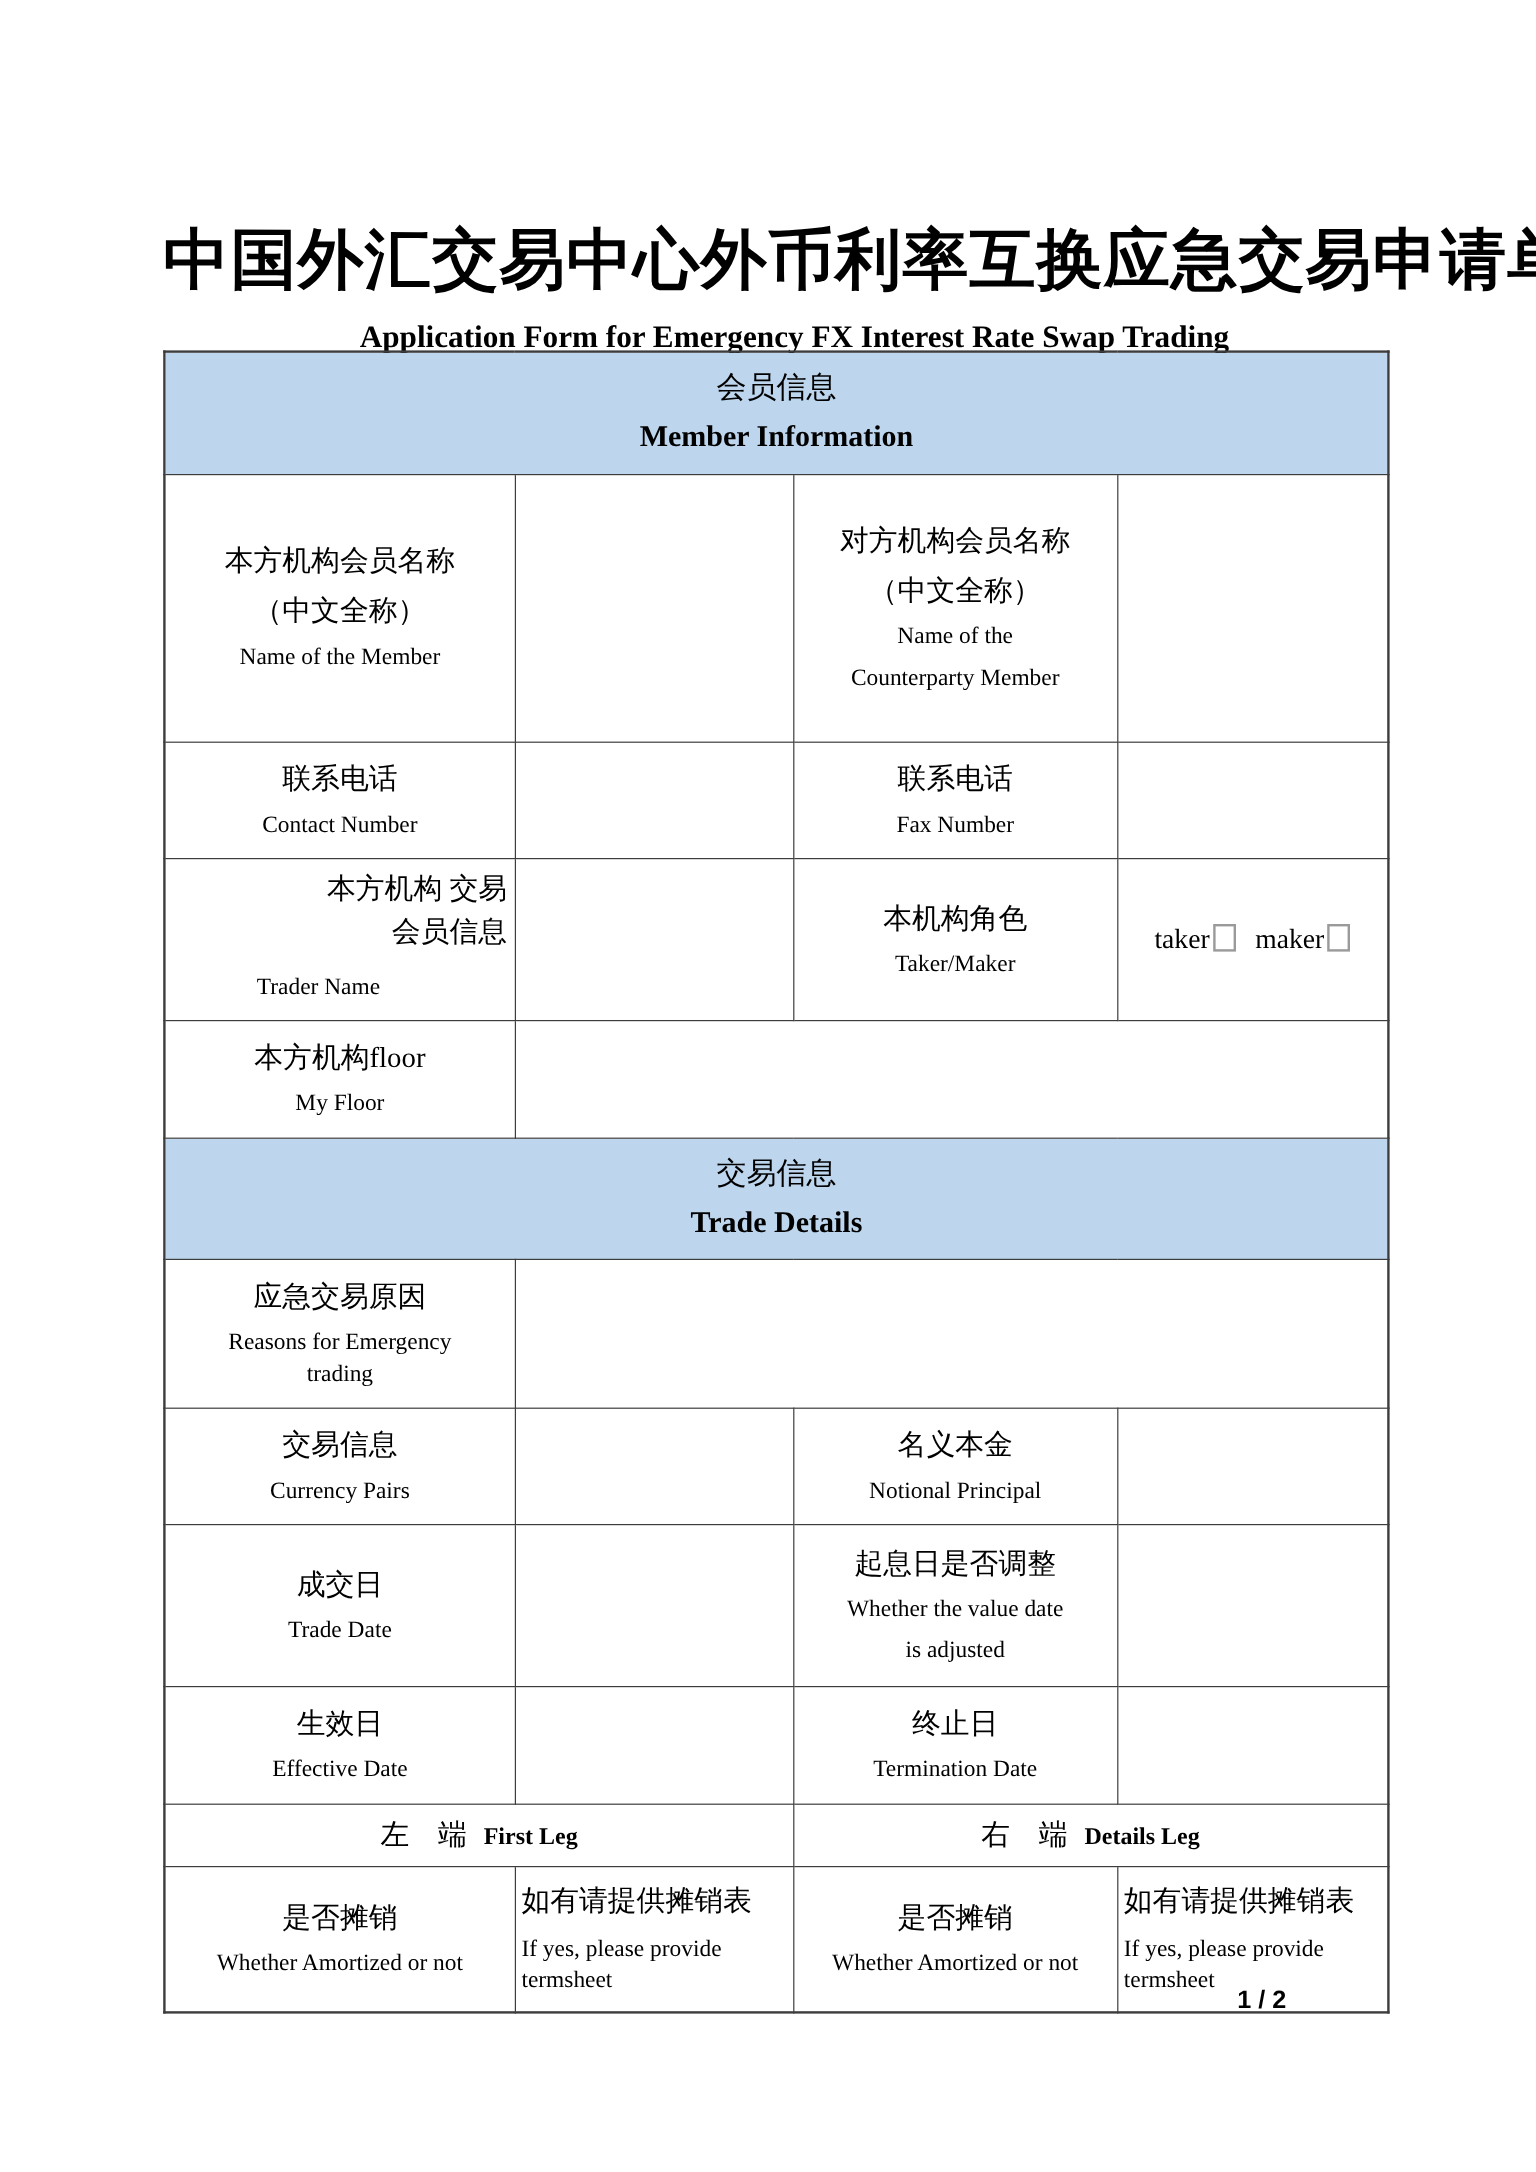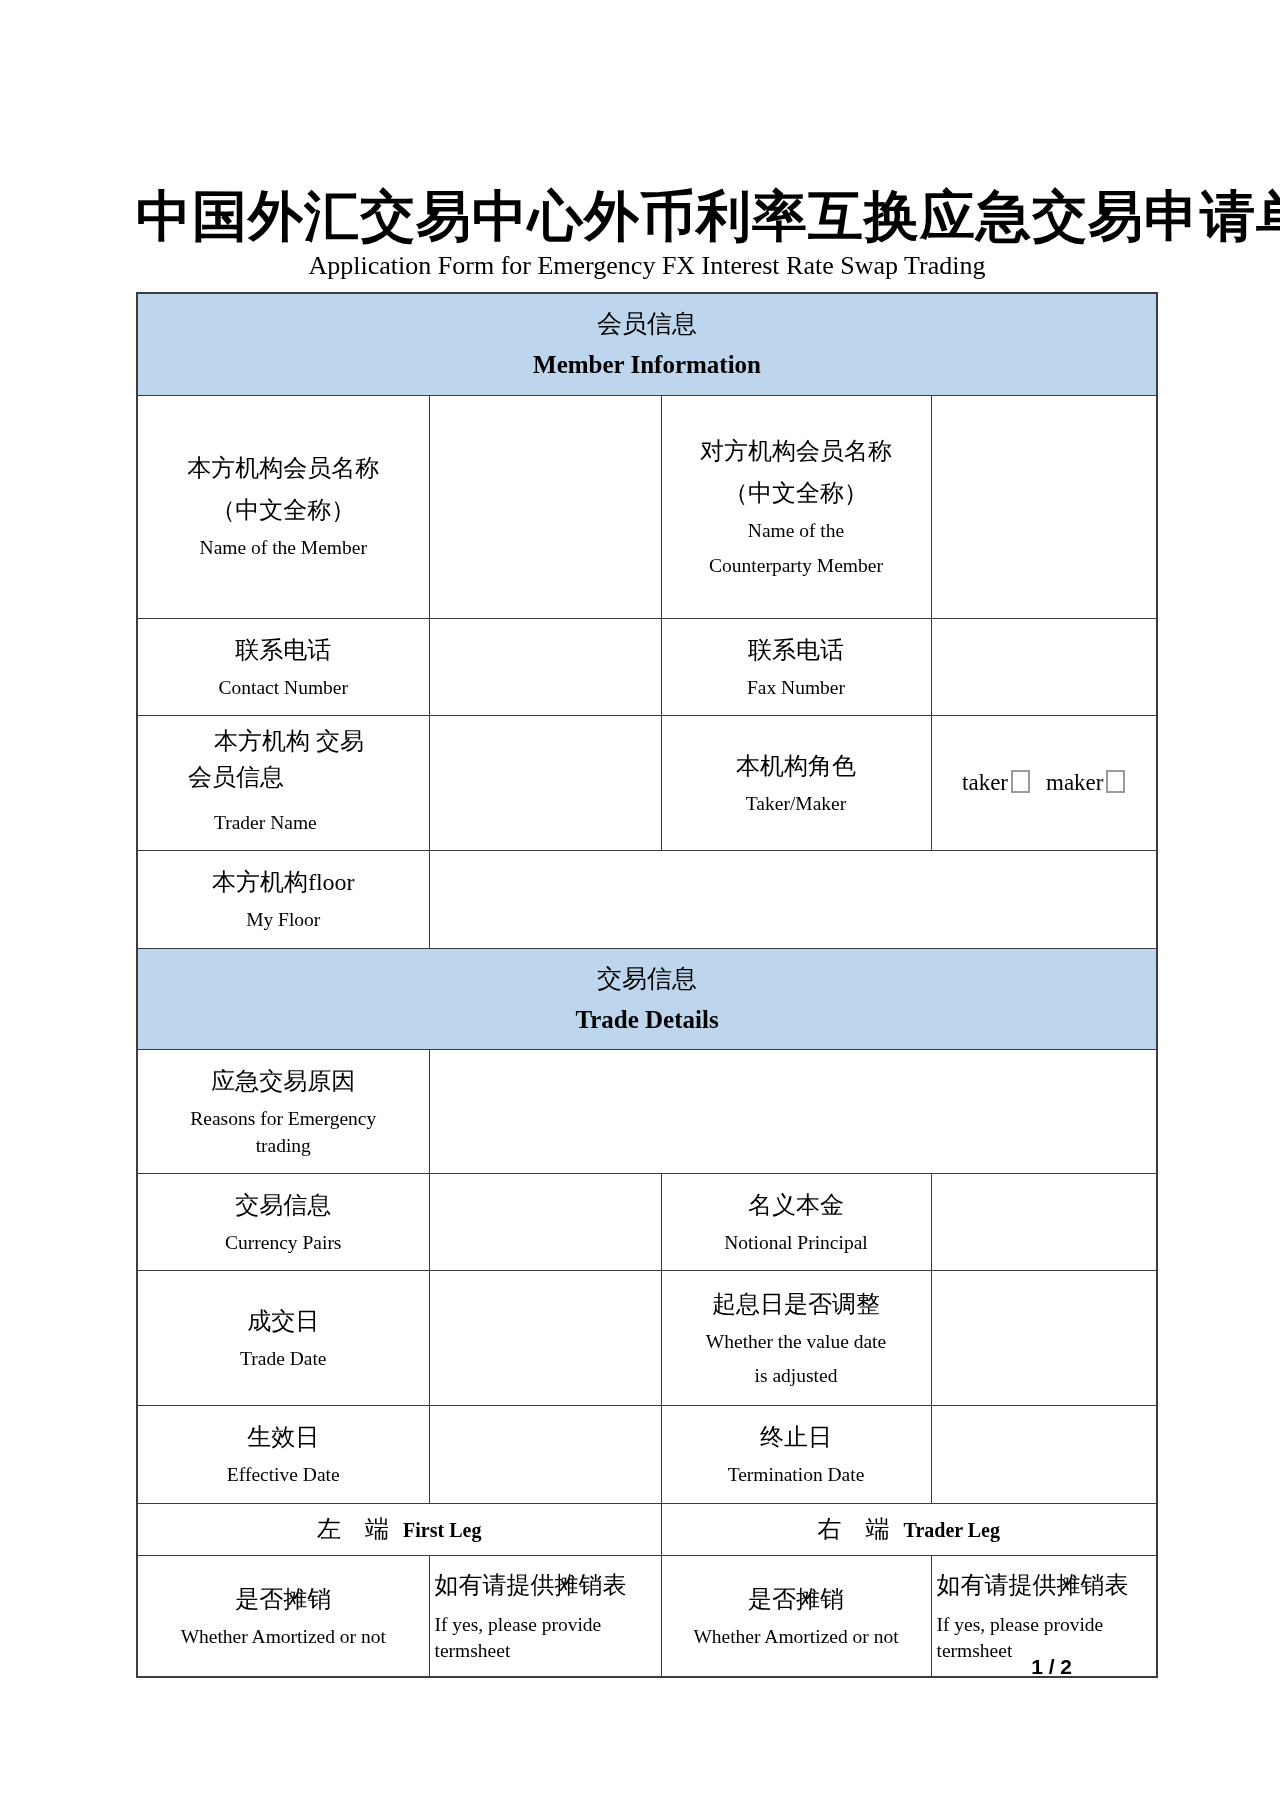--- a/index.html
+++ b/index.html
@@ -8,22 +8,22 @@
     font-family:"Liberation Serif","DejaVu Serif",serif;color:#000;
     -webkit-font-smoothing:antialiased;
   }
   .sheet{position:absolute;left:136px;top:0;width:1020px;}
   .doc-title{
     position:absolute;top:184px;left:0;width:100%;margin:0;
     text-align:center;font-size:55px;font-weight:bold;line-height:1.2;
     letter-spacing:1px;white-space:nowrap;
   }
   .doc-subtitle{
-    position:absolute;top:251px;left:0;width:100%;margin:1px;
-    text-align:center;font-size:26px;font-weight:normal;line-height:1.1;white-space:nowrap;
+    position:absolute;top:251px;left:0;width:100%;margin:16px;
+    text-align:center;font-size:26px;font-weight:bold;line-height:1.1;white-space:nowrap;
   }
   table.form{
     position:absolute;top:292px;left:0;width:1020px;
     border-collapse:collapse;table-layout:fixed;
     border:2.5px solid #3d3d3d;
   }
   td{
     border:1.5px solid #3d3d3d;vertical-align:middle;text-align:center;
     padding:6px 6px;overflow:hidden;
   }
@@ -43,21 +43,21 @@
 
   .sec-cell{background:#BDD6EE;}
   .sec-cell .zh{font-size:25px;margin:7px 0;line-height:1.35;}
   .sec-cell .en{font-size:25px;font-weight:bold;margin:7px 0;line-height:1.35;}
 
   p.zh{font-size:24px;line-height:1.42;margin:8px 0;}
   p.en{font-size:19.5px;line-height:1.35;margin:8px 0;}
 
   
   .cell-trader{text-align:left;padding-left:50px;}
-  .cell-trader p.zh{margin:2px 0;}
+  .cell-trader p.zh{margin:2px 0;text-align:right;}
   .cell-trader p.zh.indent{text-indent:26px;}
   .cell-trader p.en{margin:16px 0 8px 26px;}
 
   
   .cell-reason .en{max-width:220px;margin-left:auto;margin-right:auto;}
 
   
   .role-line{font-size:23px;margin:0;white-space:nowrap;}
   .cb{
     display:inline-block;width:15px;height:19px;border:2px solid #9a9a9a;
@@ -213,21 +213,21 @@
         <p class="en">Termination Date</p>
       </td>
       <td></td>
     </tr>
 
     <tr class="r-legs">
       <td colspan="2">
         <p class="leg-line"><span>左　端</span><span class="en-leg">First Leg</span></p>
       </td>
       <td colspan="2">
-        <p class="leg-line"><span>右　端</span><span class="en-leg">Trader Leg</span></p>
+        <p class="leg-line"><span>右　端</span><span class="en-leg">Details Leg</span></p>
       </td>
     </tr>
 
     <tr class="r-amort">
       <td>
         <p class="zh">是否摊销</p>
         <p class="en">Whether Amortized or not</p>
       </td>
       <td class="cell-termsheet">
         <p class="zh">如有请提供摊销表</p>

